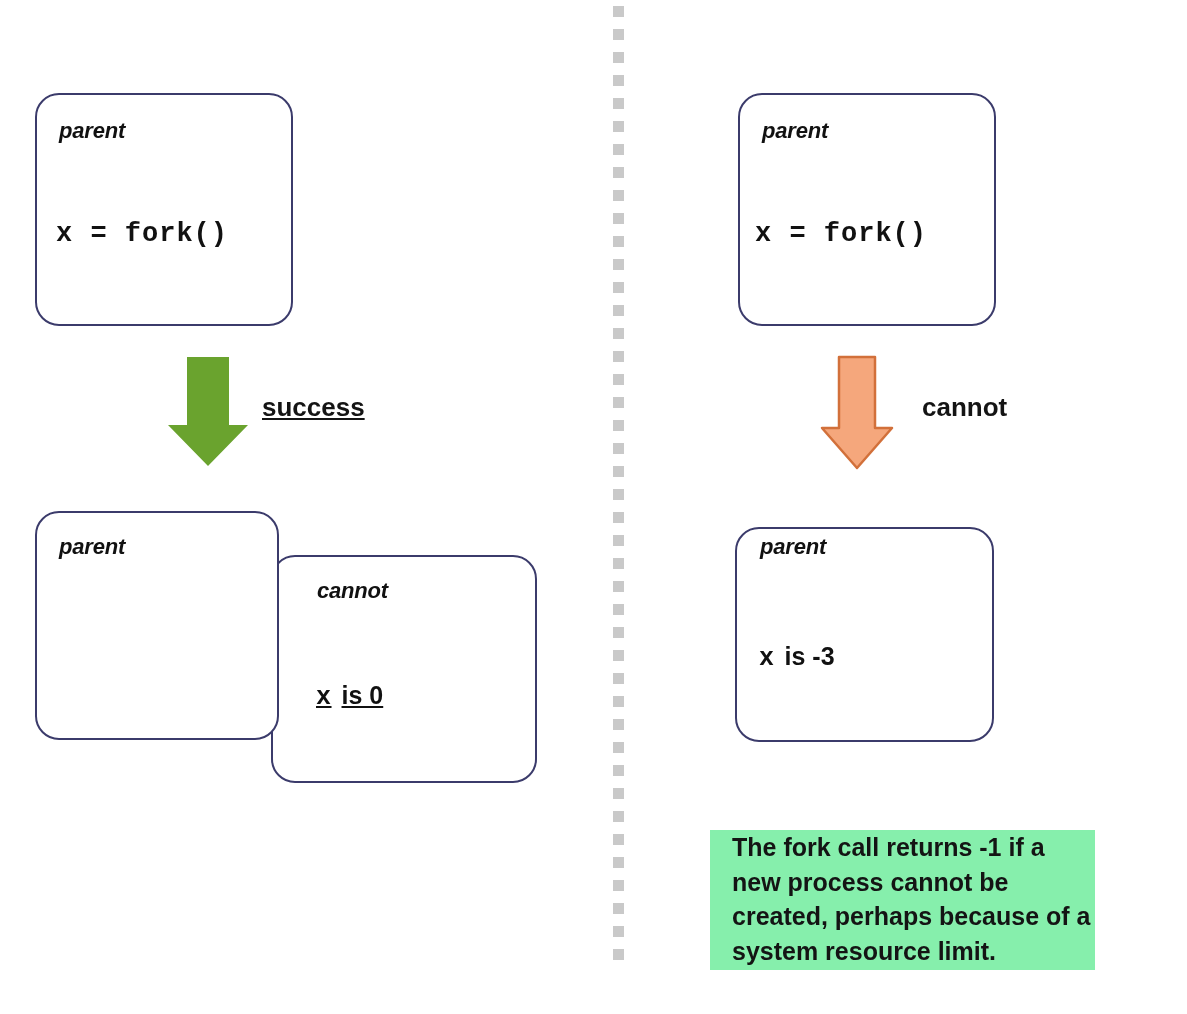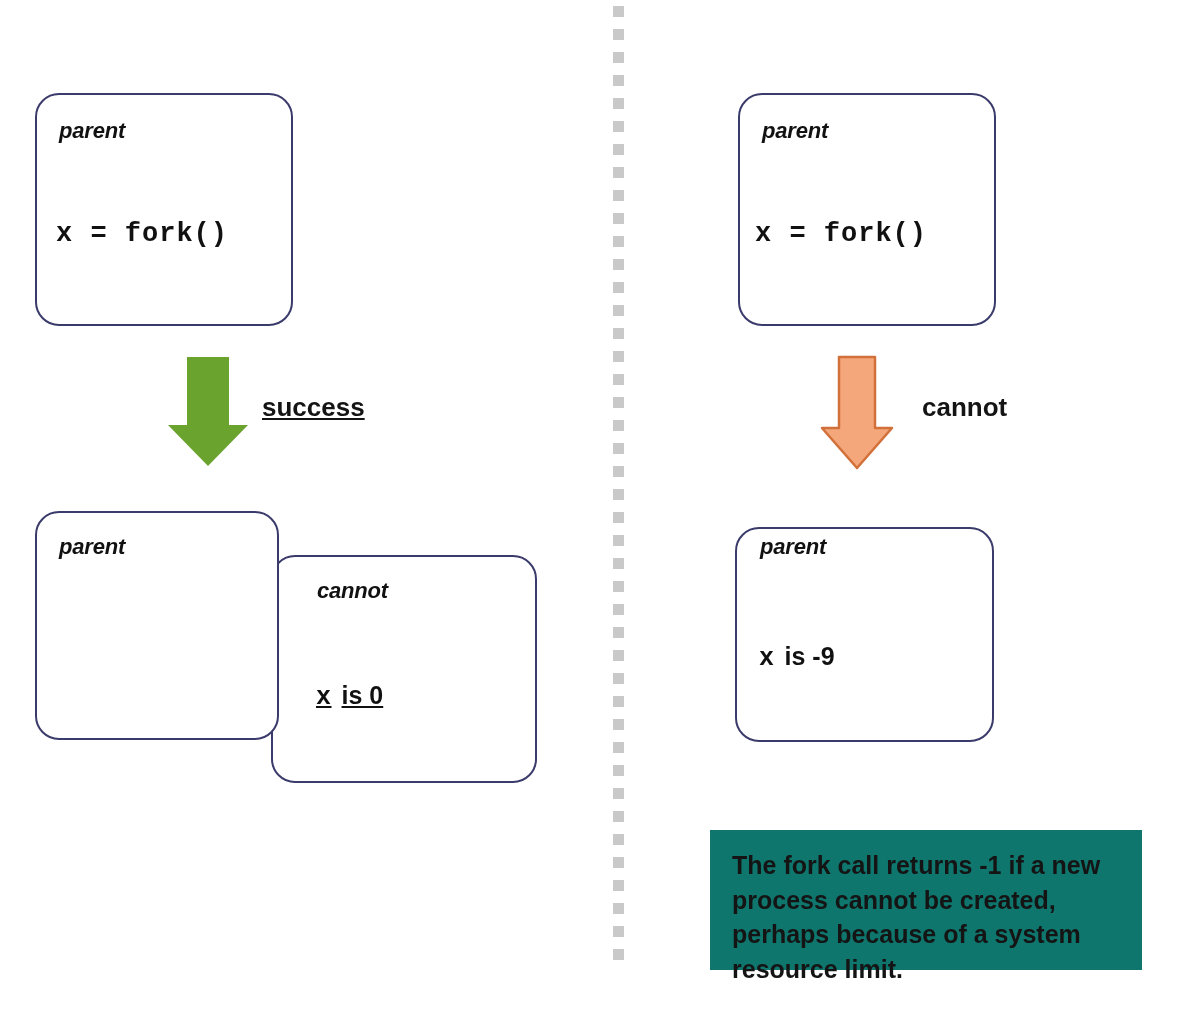--- a/index.html
+++ b/index.html
@@ -103,24 +103,24 @@
     left: 70px;
     top: 811px;
     width: 476px;
     height: 180px;
     background: #f4f6ea;
     padding: 22px 0 0 24px;
   }
   #caption-failure {
     left: 710px;
     top: 830px;
-    width: 432px;
+    width: 385px;
     height: 140px;
-    background: #0f766e;
-    padding: 18px 0 0 22px;
+    background: #86efac;
+    padding: 0 0 0 22px;
   }
 </style>
 </head>
 <body>
 
 <div id="canvas">
 
   <div class="proc-box" style="left:35px; top:93px; width:258px; height:233px;"></div>
   <div class="proc-title" style="left:59px; top:118px;">parent</div>
   <div class="proc-code" style="left:56px; top:219px;">x = fork()</div>
@@ -190,18 +190,18 @@
   <div class="proc-code" style="left:755px; top:219px;">x = fork()</div>
 
   <svg class="arrow" style="left:819px; top:355px;" width="76" height="116" viewBox="0 0 76 116">
     <polygon points="20,2 56,2 56,73 73,73 38,113 3,73 20,73" fill="#f5a77c" stroke="#d2703a" stroke-width="2.5" stroke-linejoin="round"></polygon>
   </svg>
   <div class="arrow-label" style="left:922px; top:392px;">cannot</div>
 
   <div class="proc-box" style="left:735px; top:527px; width:259px; height:215px;"></div>
   <div class="proc-title" style="left:760px; top:534px;">parent</div>
   <div class="proc-val" style="left:759px; top:642px;">
-    <span class="mono">x</span><span style="margin-left:10px;">is -9</span>
+    <span class="mono">x</span><span style="margin-left:10px;">is -3</span>
   </div>
 
   <div class="caption" id="caption-failure">The fork call returns -1 if a new process cannot be created, perhaps because of a system resource limit.</div>
 
 </div>
 
 </body></html>

